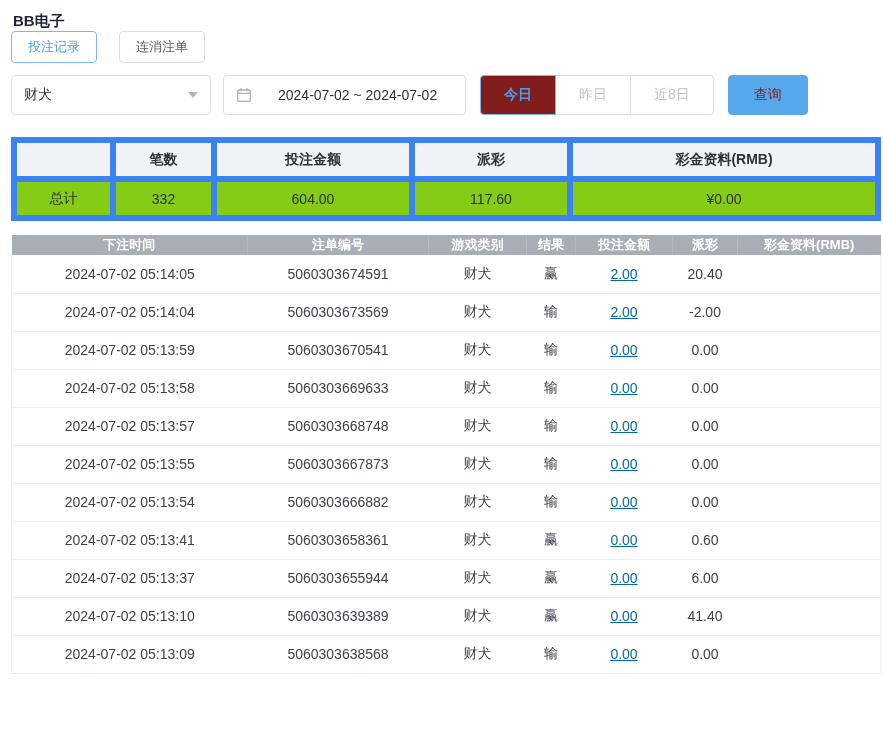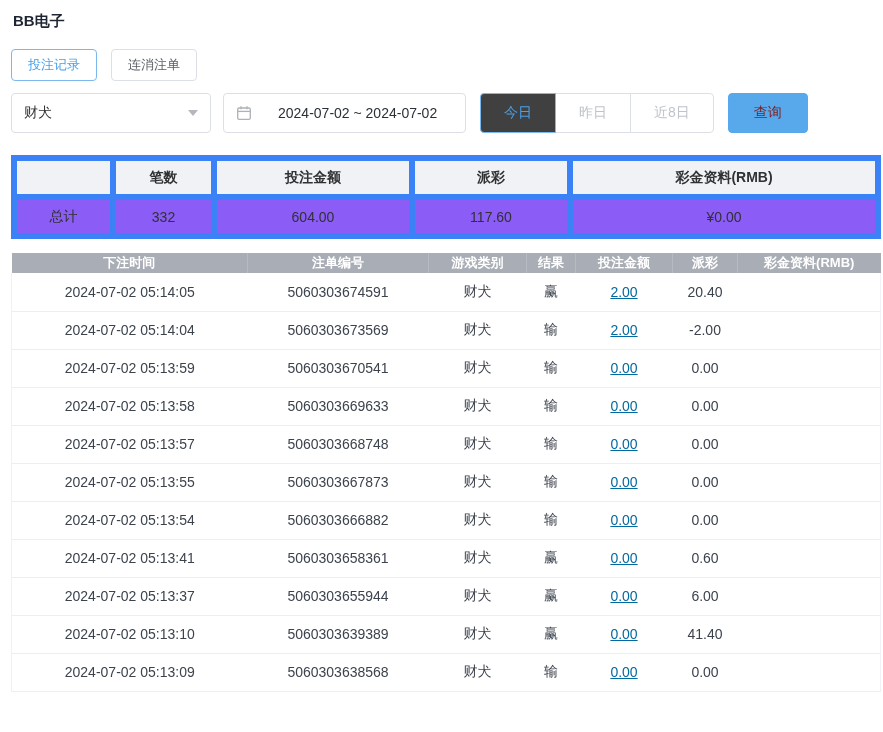--- a/index.html
+++ b/index.html
@@ -8,21 +8,21 @@
     width: 883px; height: 732px; overflow: hidden;
     background: #ffffff;
     font-family: "Liberation Sans", sans-serif;
     color: #303133;
   }
   .page { padding: 12px 2px 0 11px; }
 
   .page-title { font-size: 15px; font-weight: bold; margin: 0 0 0 2px; color: #1f2633; }
 
   
-  .tabs { margin-top: 18px; display: flex; gap: 14px; }
+  .tabs { display: flex; gap: 22px; }
   .tab {
     height: 32px; padding: 0 16px; border-radius: 4px;
     border: 1px solid #dcdfe6; background: #fff; color: #5a5e66;
     font-size: 13px; font-family: inherit; cursor: pointer;
   }
   .tab.active { border-color: #7ab8ee; color: #4aa0e8; }
 
   
   .filter-row { margin-top: 12px; display: flex; align-items: center; }
   .select {
@@ -41,34 +41,34 @@
     display: flex; align-items: center; gap: 26px; padding: 0 12px;
     font-size: 14px; cursor: pointer; background: #fff; color: #2b3038;
   }
   .btn-group { display: flex; margin-left: 14px; }
   .seg {
     height: 40px; padding: 0 23px; border: 1px solid #dcdfe6; background: #fff;
     color: #bfc3cb; font-size: 14px; font-family: inherit; cursor: pointer; margin-left: -1px;
   }
   .seg:first-child { border-radius: 4px 0 0 4px; margin-left: 0; }
   .seg:last-child { border-radius: 0 4px 4px 0; }
-  .seg.active { background: #404040; border-color: #7ab8ee; color: #4aa0e8; position: relative; z-index: 1; }
+  .seg.active { background: #7f1d1d; border-color: #7ab8ee; color: #4aa0e8; position: relative; z-index: 1; font-weight: bold; }
   .query-btn {
     margin-left: 14px; height: 40px; padding: 0 25px;
     background: #57a9ec; border: 1px solid #57a9ec; color: #7f1d1d;
     font-size: 14px; font-family: inherit; border-radius: 4px; cursor: pointer;
   }
 
   
   .summary { margin-top: 22px; width: 100%; border-collapse: collapse; font-size: 14px; }
   .summary th, .summary td {
     border: 6px solid #3b82f6; height: 39px; text-align: center; padding: 0 6px;
   }
   .summary thead th { background: #f0f2f5; font-weight: 600; color: #303133; }
-  .summary tbody td { background: #8b5cf6; color: #303133; }
+  .summary tbody td { background: #84cc16; color: #303133; }
 
   
   .records { margin-top: 14px; width: 100%; border-collapse: collapse; font-size: 14px; }
   .records thead th {
     background: #a9adb5; color: #ffffff; font-weight: bold; font-size: 13px;
     height: 20px; text-align: center; border-right: 1px solid #b6bac2; padding: 0 4px;
   }
   .records thead th:last-child { border-right: none; }
   .records tbody td {
     height: 38px; text-align: center; border-bottom: 1px solid #ebeef5;

